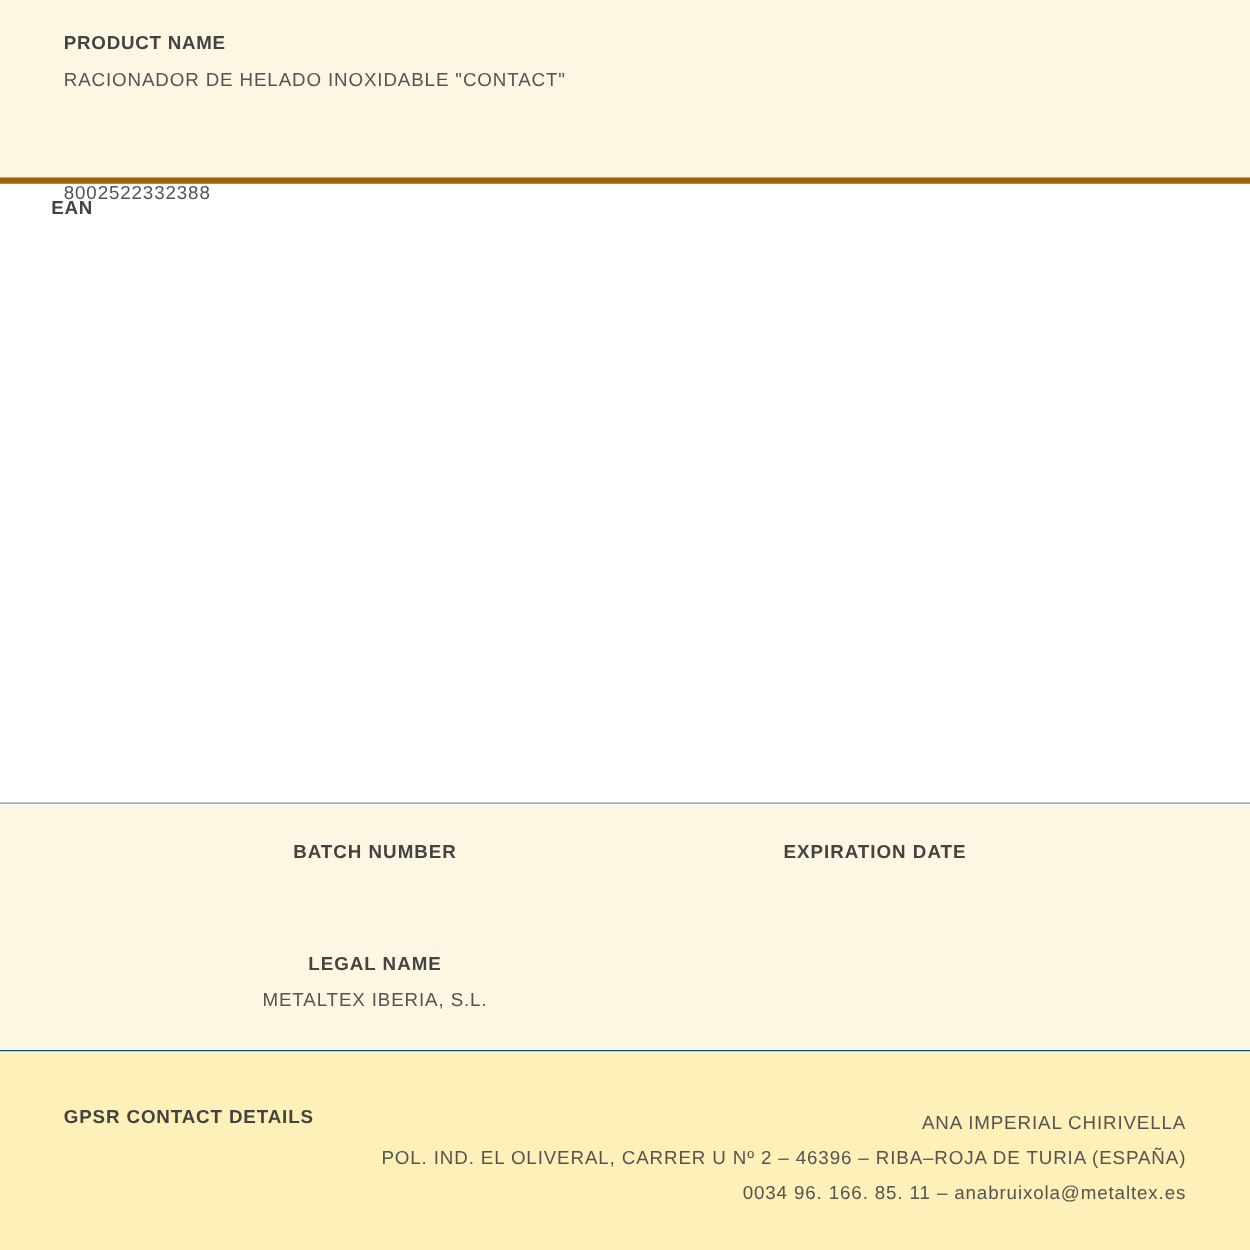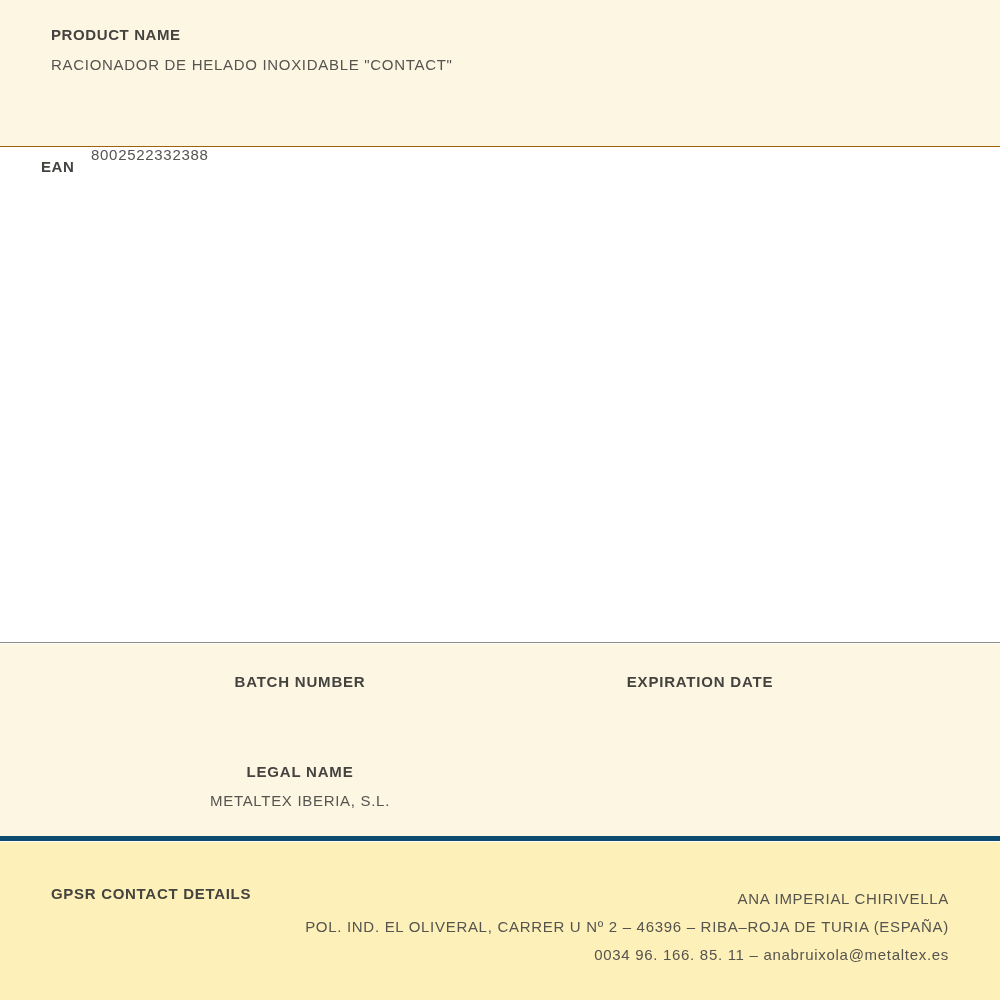--- a/index.html
+++ b/index.html
@@ -22,21 +22,21 @@
   }
 
   
   .top-section {
     position: absolute;
     top: 0;
     left: 0;
     width: 1000px;
     height: 147px;
     background: #fdf6e3;
-    border-bottom: 1px solid #a16207;
+    border-bottom: 5px solid #a16207;
     box-sizing: border-box;
   }
   .field-label {
     font-size: 15px;
     font-weight: bold;
     letter-spacing: 0.6px;
     color: #44433f;
   }
   .field-value {
     font-size: 15px;
@@ -56,21 +56,20 @@
   .top-field-2 {
     position: absolute;
     left: 41px;
     top: 117px;
     margin-top: 41px;
   }
   .top-value-2 {
     position: absolute;
     left: 51px;
     top: 146px;
-    margin-left: 40px;
   }
 
   
   .image-area {
     position: absolute;
     top: 186px;
     left: 0;
     width: 1000px;
     height: 457px;
     background: #ffffff;
@@ -79,21 +78,21 @@
   }
 
   
   .mid-section {
     position: absolute;
     top: 644px;
     left: 0;
     width: 1000px;
     height: 197px;
     background: #fdf6e3;
-    border-bottom: 5px solid #0c4a6e;
+    border-bottom: 1px solid #0c4a6e;
     box-sizing: border-box;
   }
   .mid-col {
     position: absolute;
     text-align: center;
   }
   .mid-col.col-left  { left: 100px; width: 400px; }
   .mid-col.col-right { left: 500px; width: 400px; }
 
   .mid-row-1 { top: 29px; }

